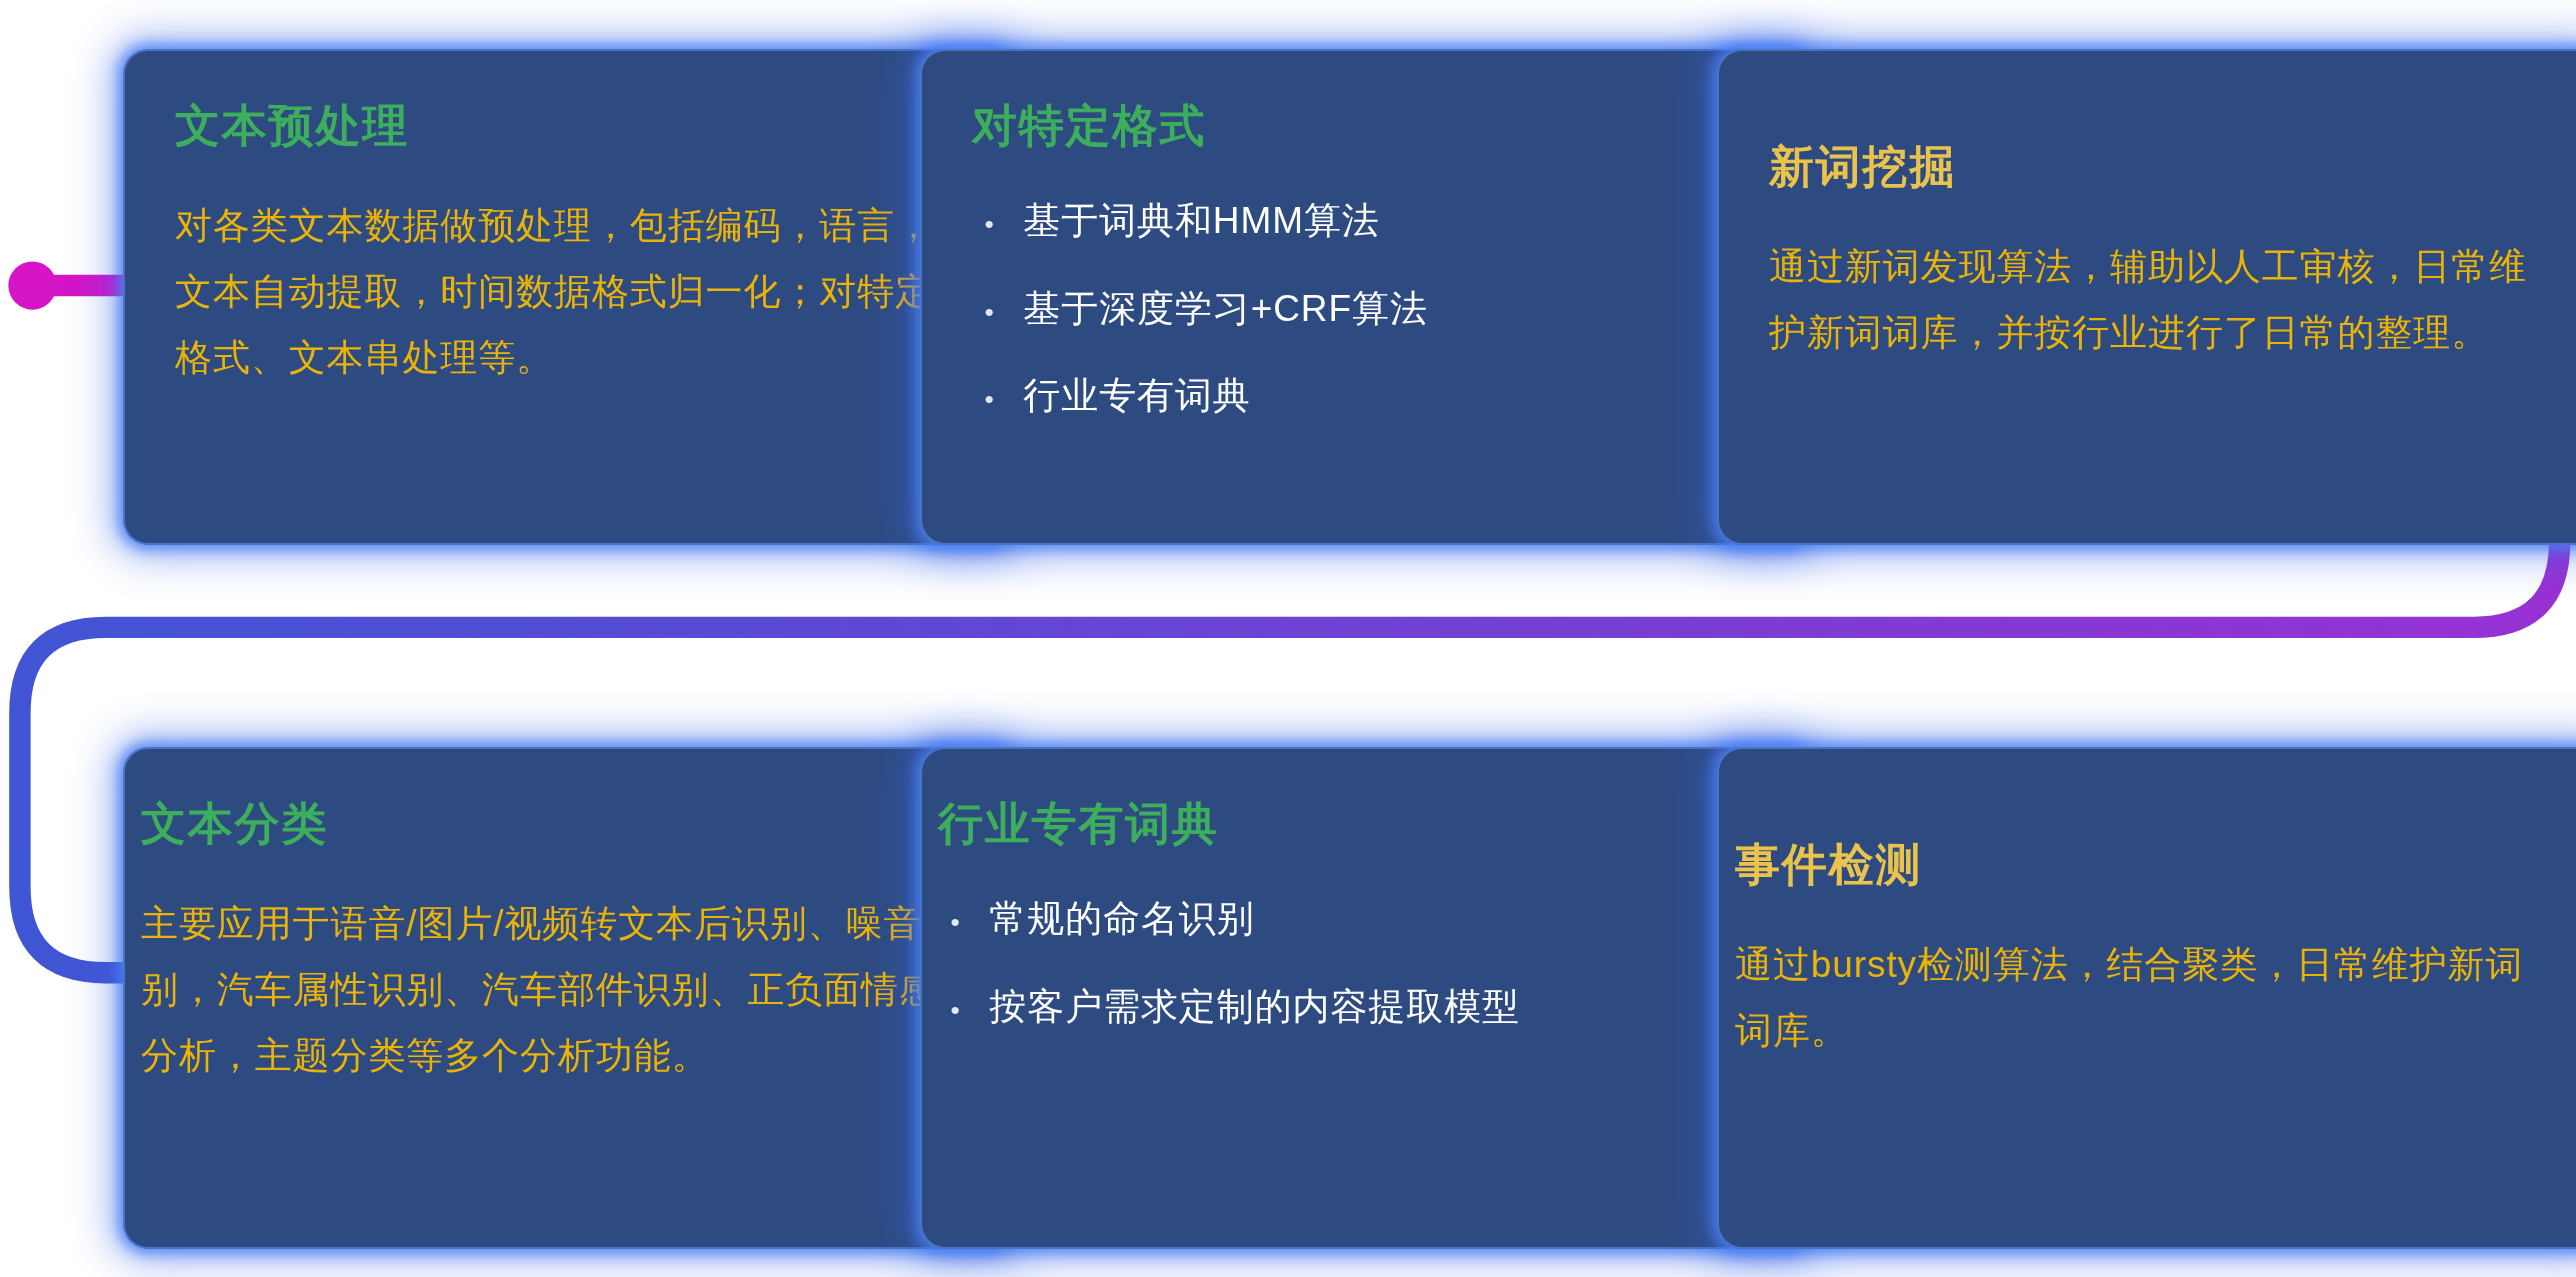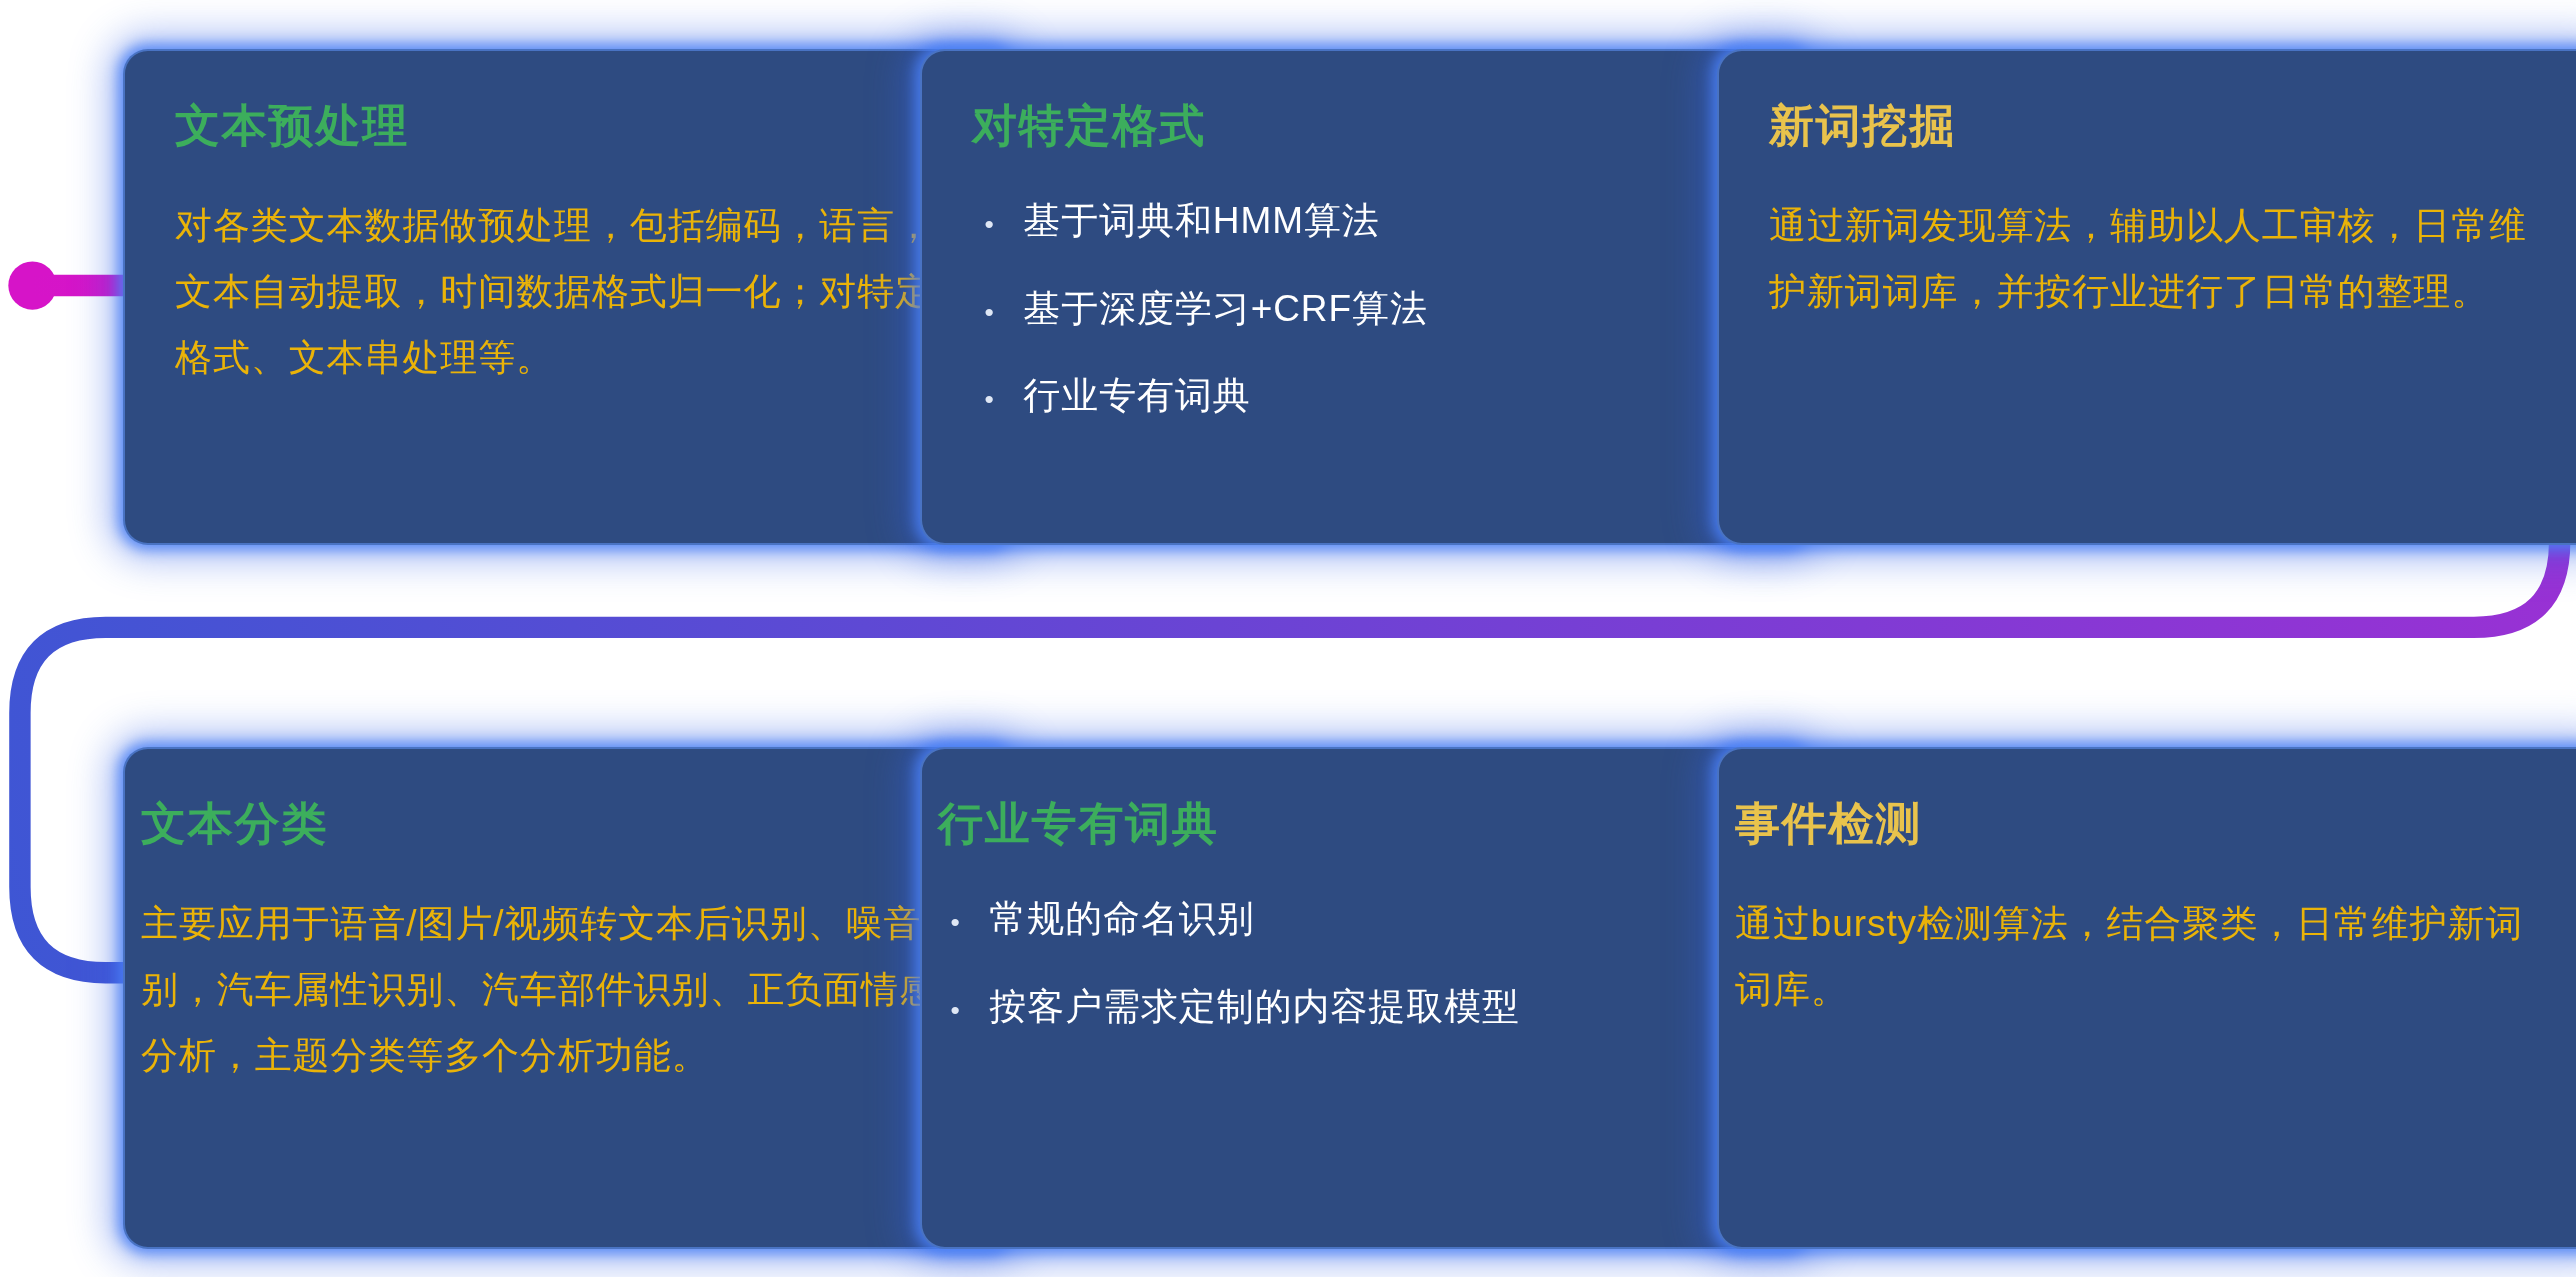--- a/index.html
+++ b/index.html
@@ -38,21 +38,21 @@
   .c2 { left: 920px; }
   .c3 { left: 1717px; }
 
   .card-title {
     font-size: 45px;
     font-weight: bold;
     letter-spacing: 1.8px;
     margin-bottom: 37px;
   }
   .green  { color: #3cae5c; }
-  .yellow { color: #e9c34c; }
+  .yellow { color: #e9c34c; margin-top: 41px; }
 
   .card-body {
     color: #eab308;
     font-size: 37px;
     line-height: 1.78;
     letter-spacing: 0.9px;
   }
 
   .bullets {
     list-style: none;

